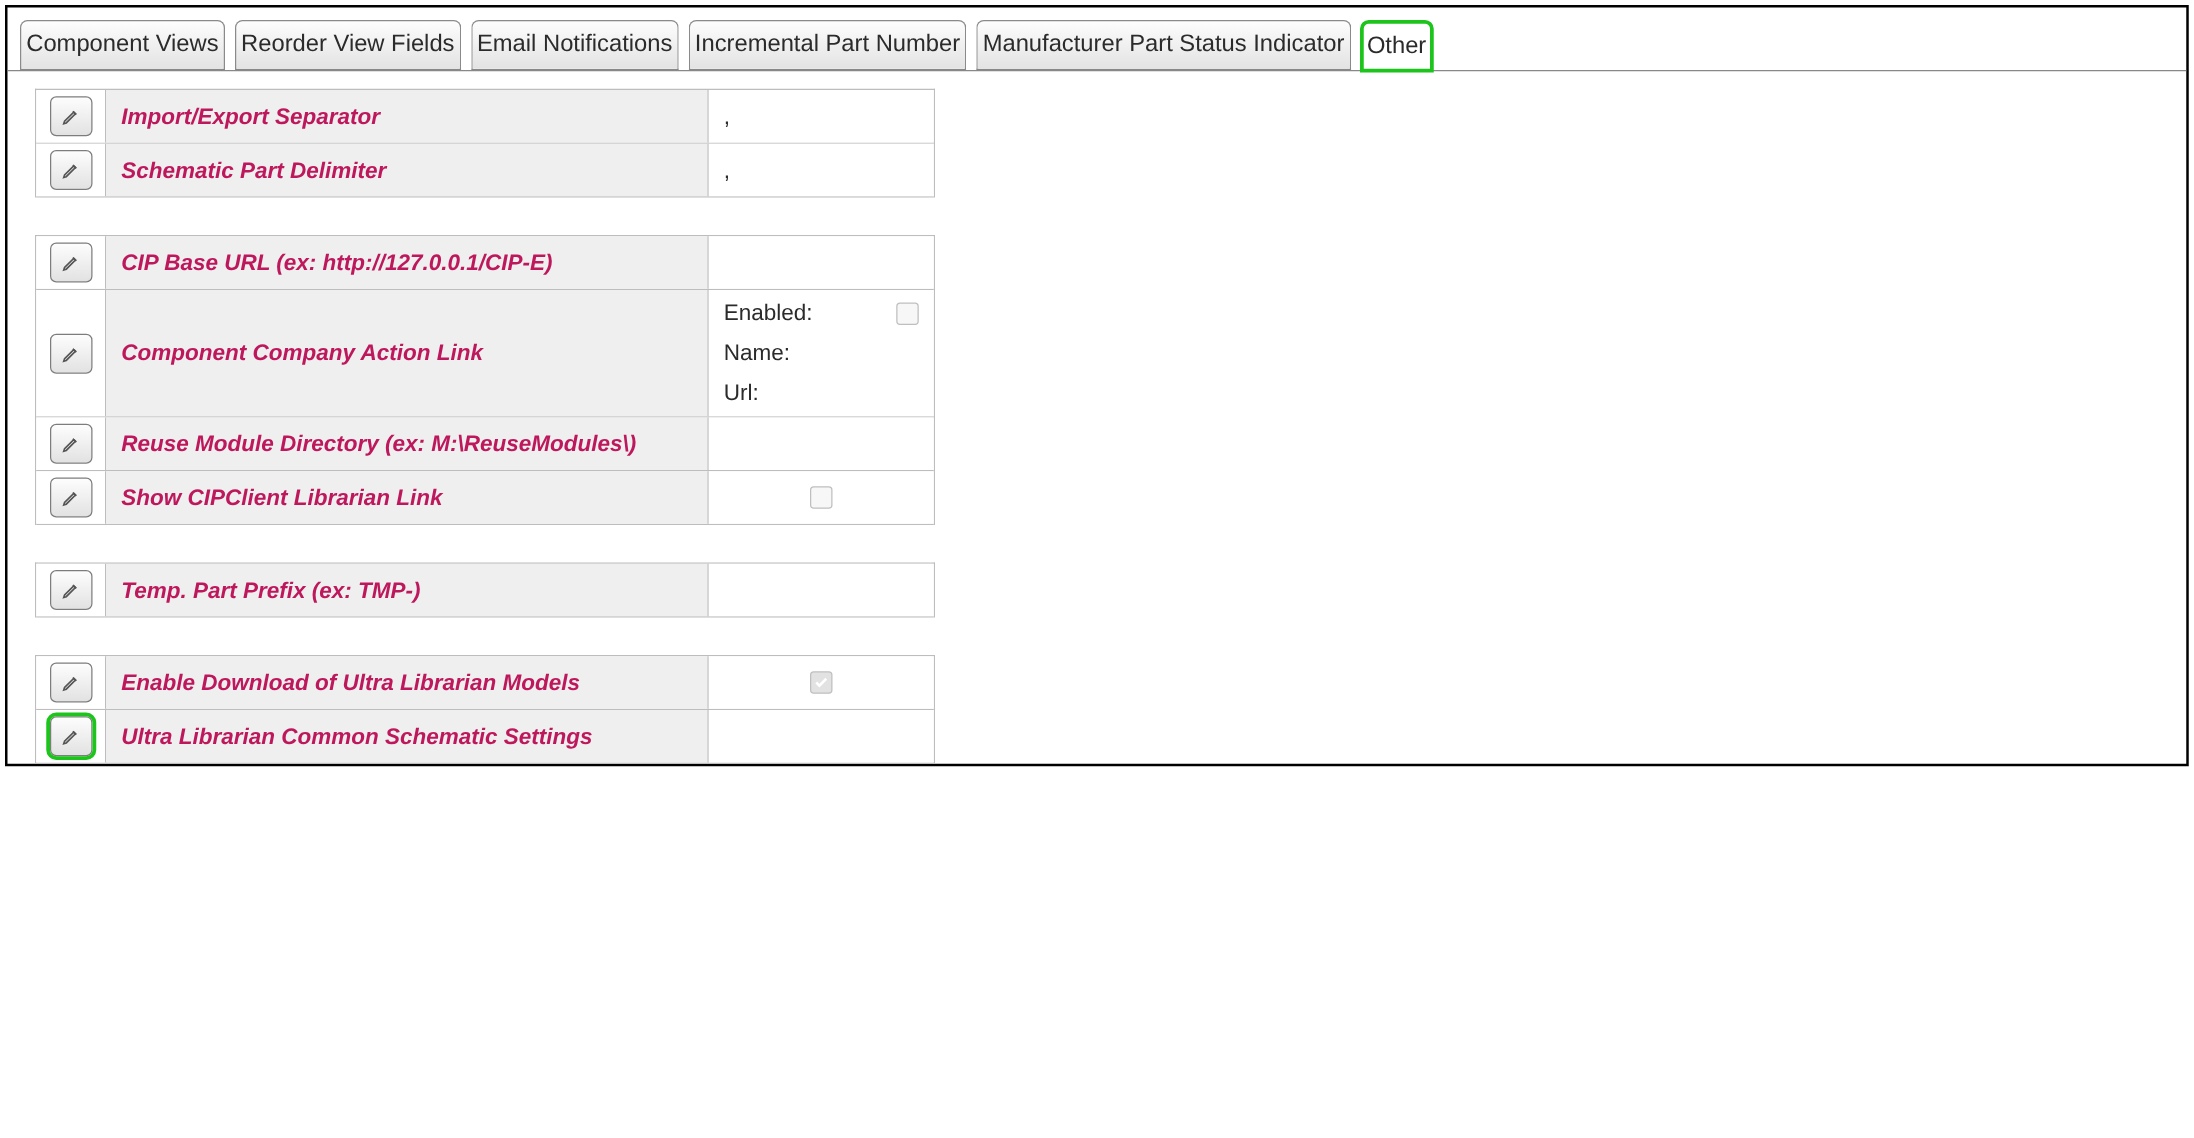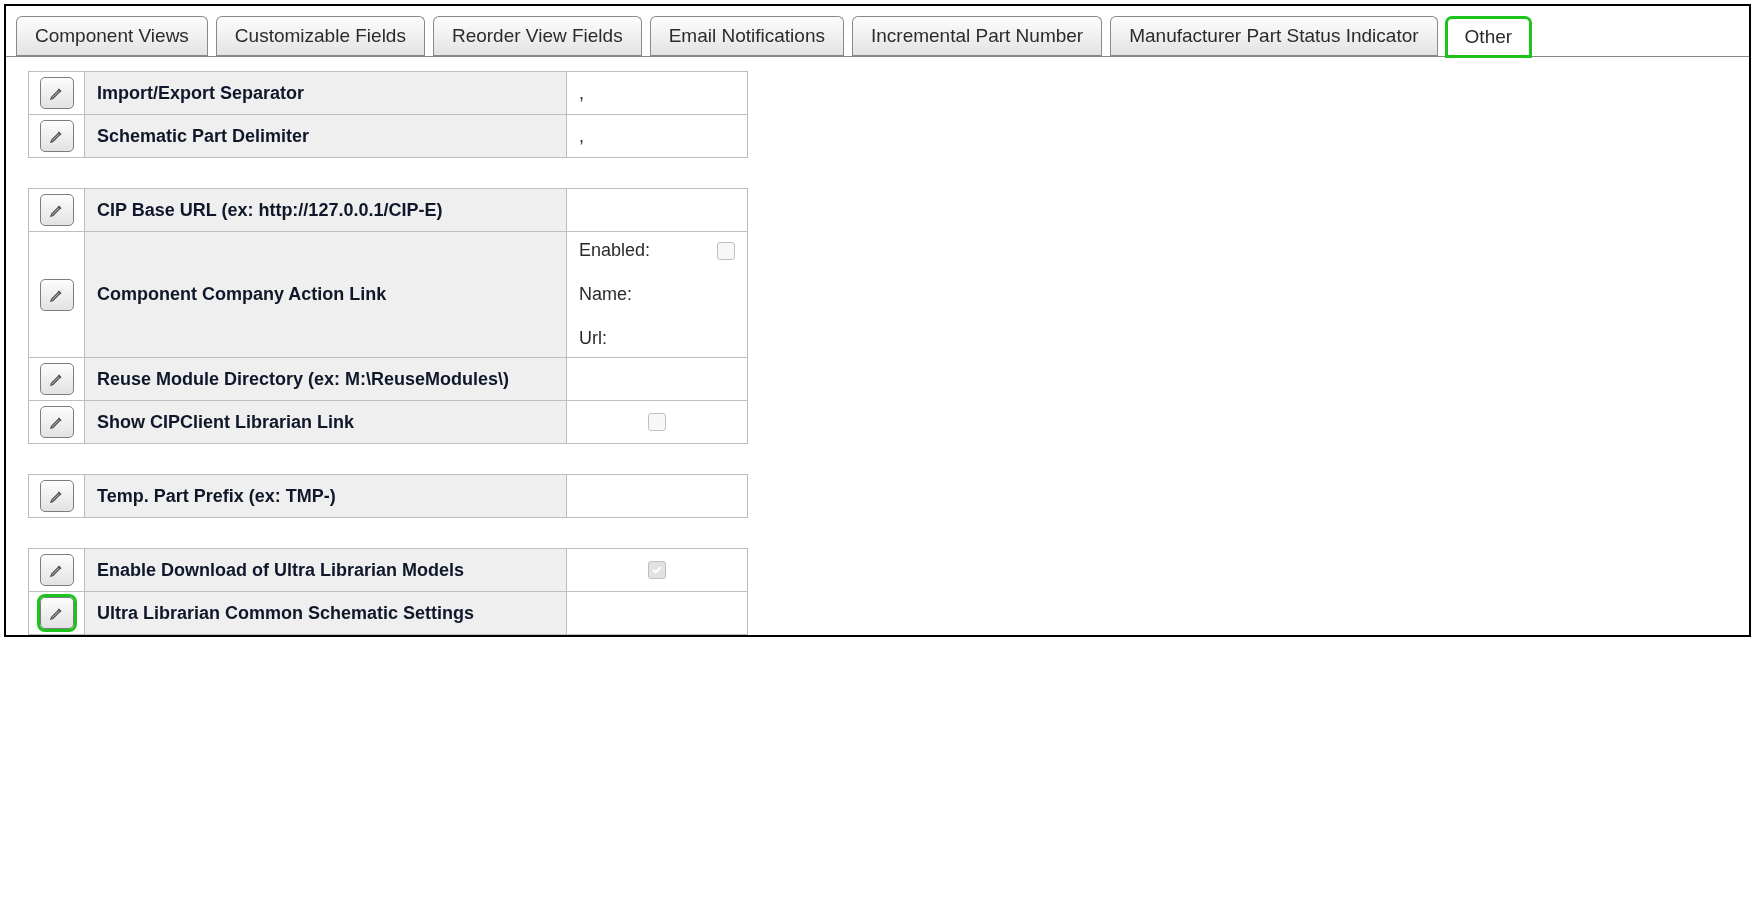--- a/index.html
+++ b/index.html
@@ -18,21 +18,21 @@
   gap: 8px;
   padding: 10px 10px 0 10px;
   border-bottom: 1px solid #888;
   align-items: flex-end;
 }
 .tab {
   background: linear-gradient(to bottom, #fdfdfd, #e3e3e3);
   border: 1px solid #8a8a8a;
   border-bottom: 1px solid #888;
   border-radius: 6px 6px 0 0;
-  padding: 8px 18px;
+  padding: 8px 4px;
   font-size: 19px;
   color: #2b2b2b;
   cursor: pointer;
   position: relative;
 }
 .tab.active {
   background: #ffffff;
   border-bottom: 1px solid #fff;
   margin-bottom: -1px;
 }
@@ -81,22 +81,23 @@
 .edit-btn svg { width: 16px; height: 16px; }
 .setting-label-cell {
   flex: 0 0 482px;
   width: 482px;
   background: #f0efef;
   display: flex;
   align-items: center;
   padding: 10px 12px;
   font-size: 18px;
   font-weight: 600;
-  color: #0f172a;
+  color: #be185d;
   border-right: 1px solid #bdbdbd;
+  font-style: italic;
 }
 .setting-value-cell {
   flex: 1;
   background: #ffffff;
   display: flex;
   align-items: center;
   justify-content: flex-start;
   padding: 8px 12px;
   font-size: 18px;
   color: #2b2b2b;
@@ -113,40 +114,39 @@
   background: #f7f7f7;
 }
 .chk.checked {
   background: #e2e2e2;
   color: #fff;
 }
 .chk.checked svg { width: 12px; height: 12px; }
 .multi-val {
   display:flex;
   flex-direction:column;
-  gap:23px;
+  gap:11px;
   width:100%;
   text-align:center;
 }
 .multi-val .line { display:flex; align-items:center; gap:10px; }
 .row-label-only .setting-label-cell {
   flex: 0 0 482px;
   width: 482px;
   background: #ffffff;
   font-weight: 400;
 }
 </style>
 </head>
 <body>
 
 <div class="container">
 
   <div class="tabs">
     <div class="tab"><span>Component Views</span></div>
-    <div class="tab"><span>Customizable Fields</span></div>
     <div class="tab"><span>Reorder View Fields</span></div>
     <div class="tab"><span>Email Notifications</span></div>
     <div class="tab"><span>Incremental Part Number</span></div>
     <div class="tab"><span>Manufacturer Part Status Indicator</span></div>
     <div class="tab active highlighted"><span>Other</span></div>
   </div>
 
   <div class="content">
 
     <div class="setting-group">

